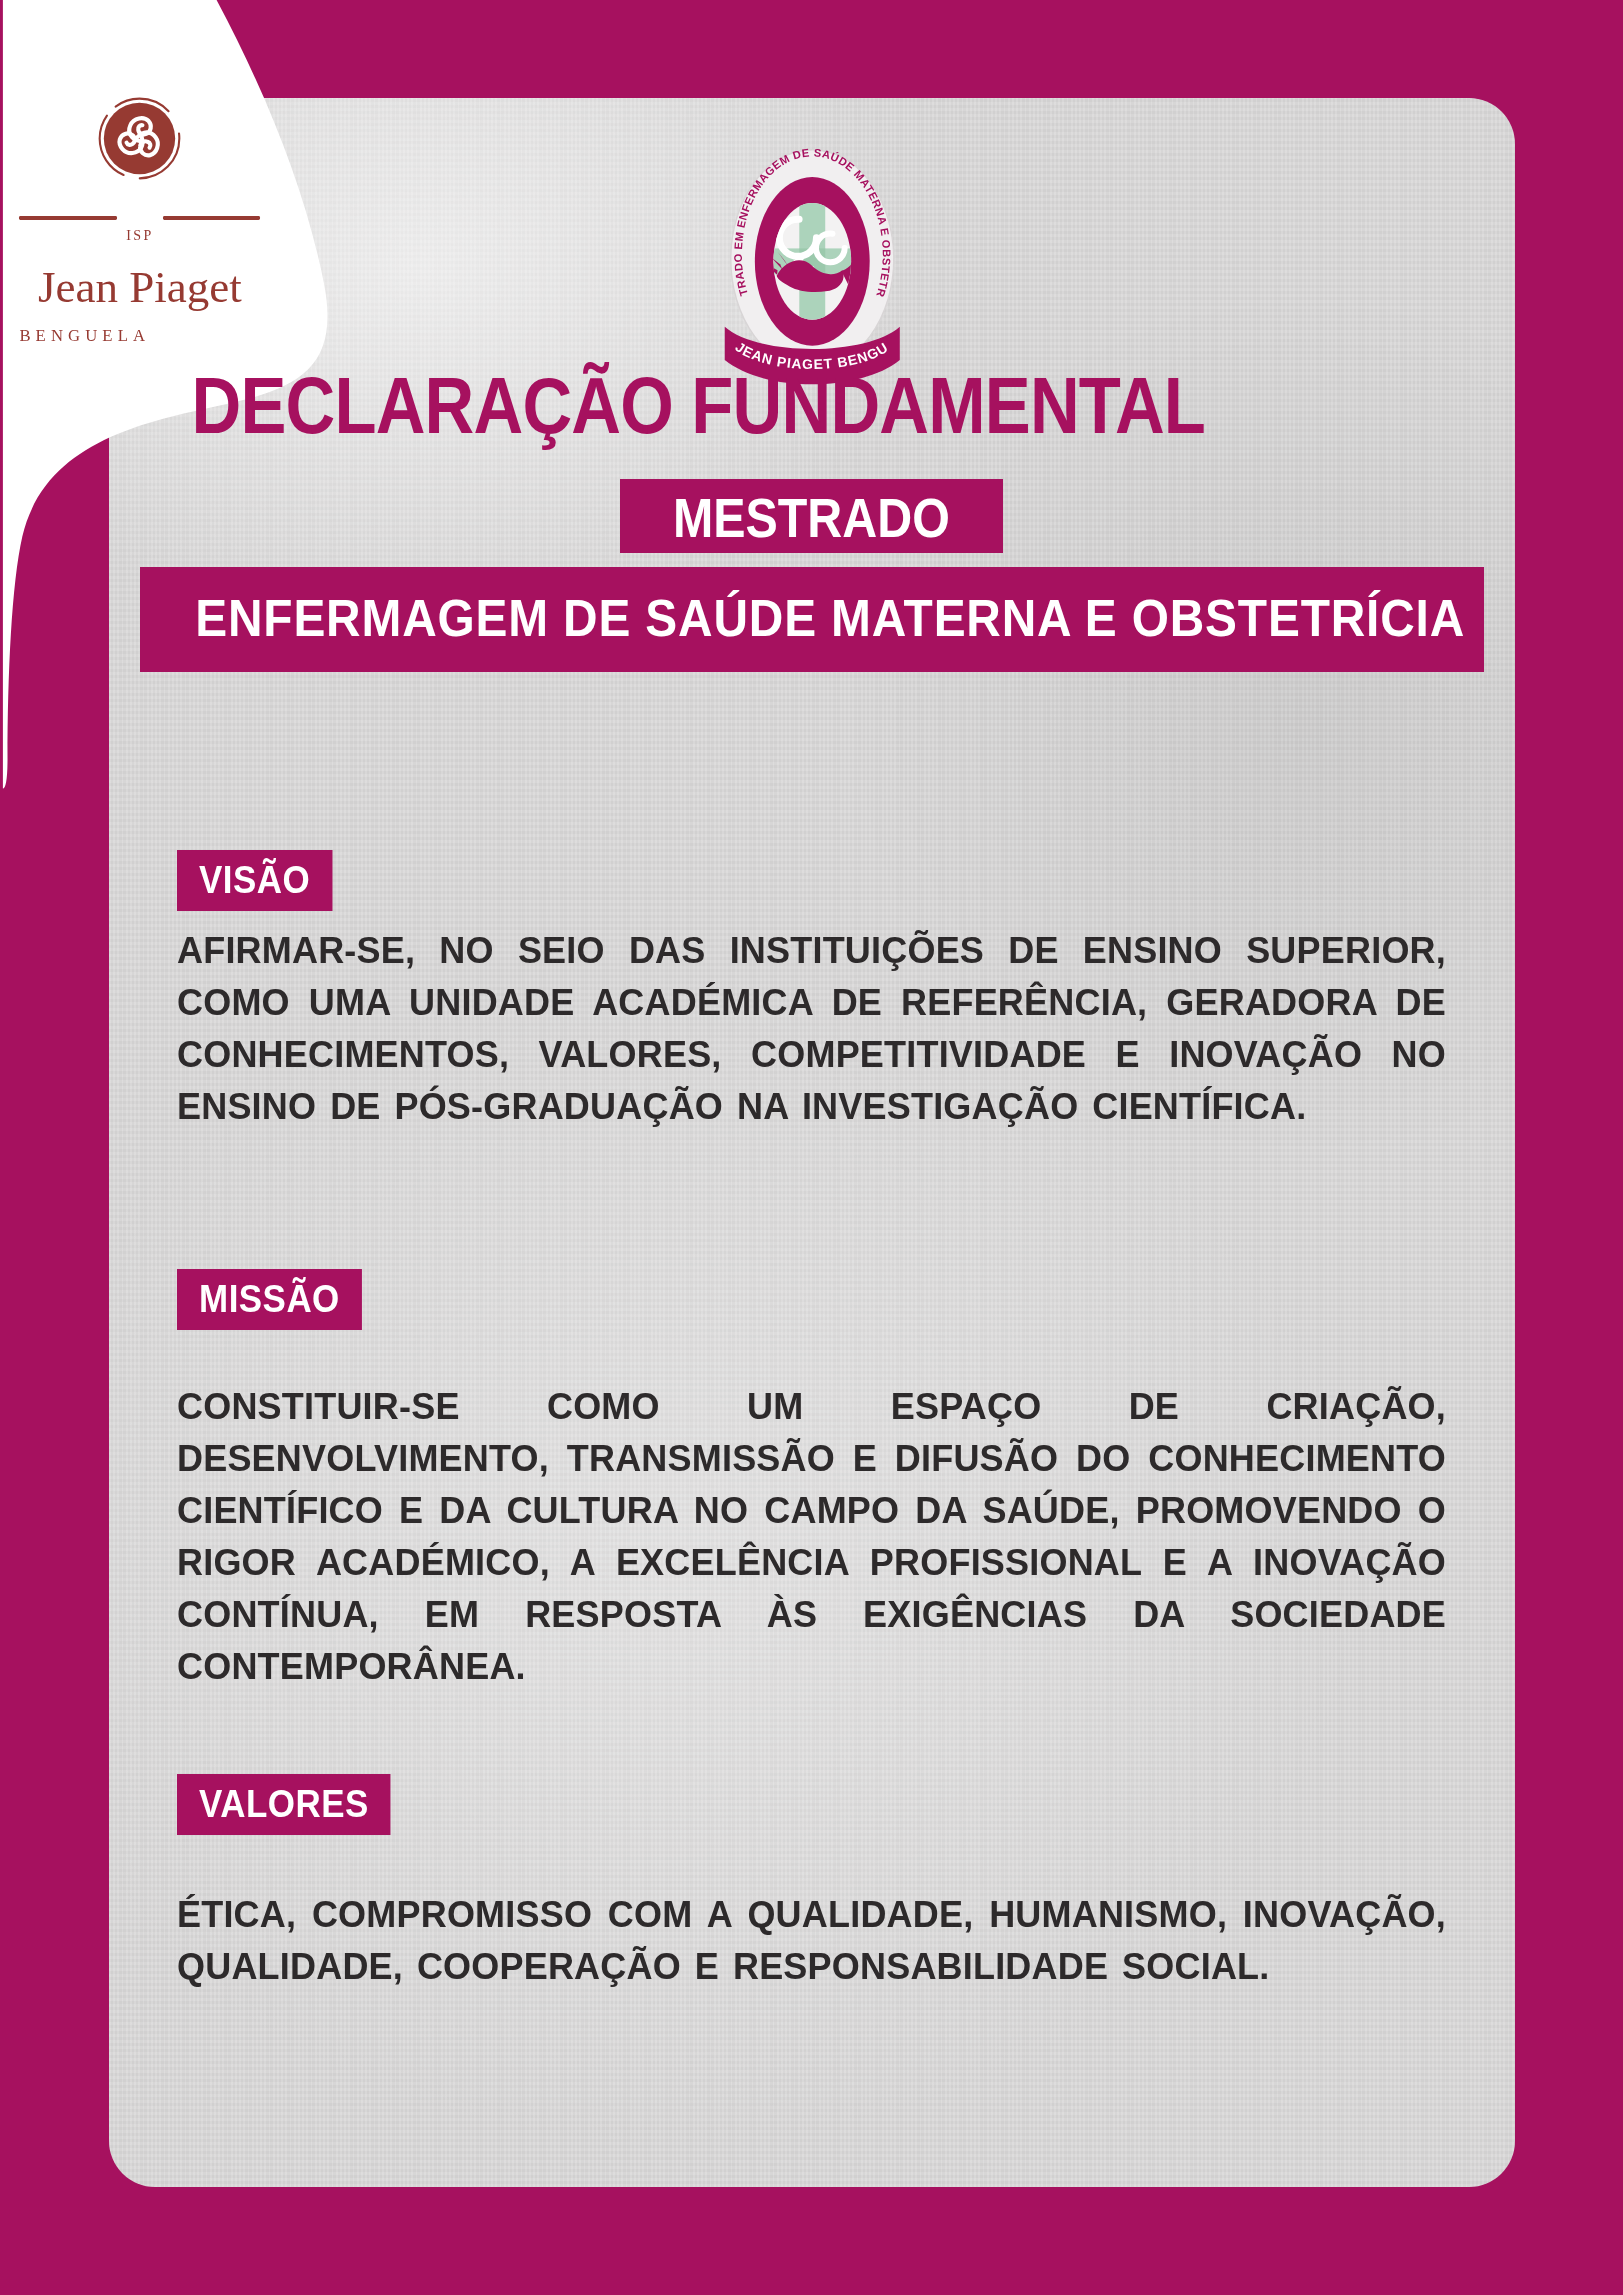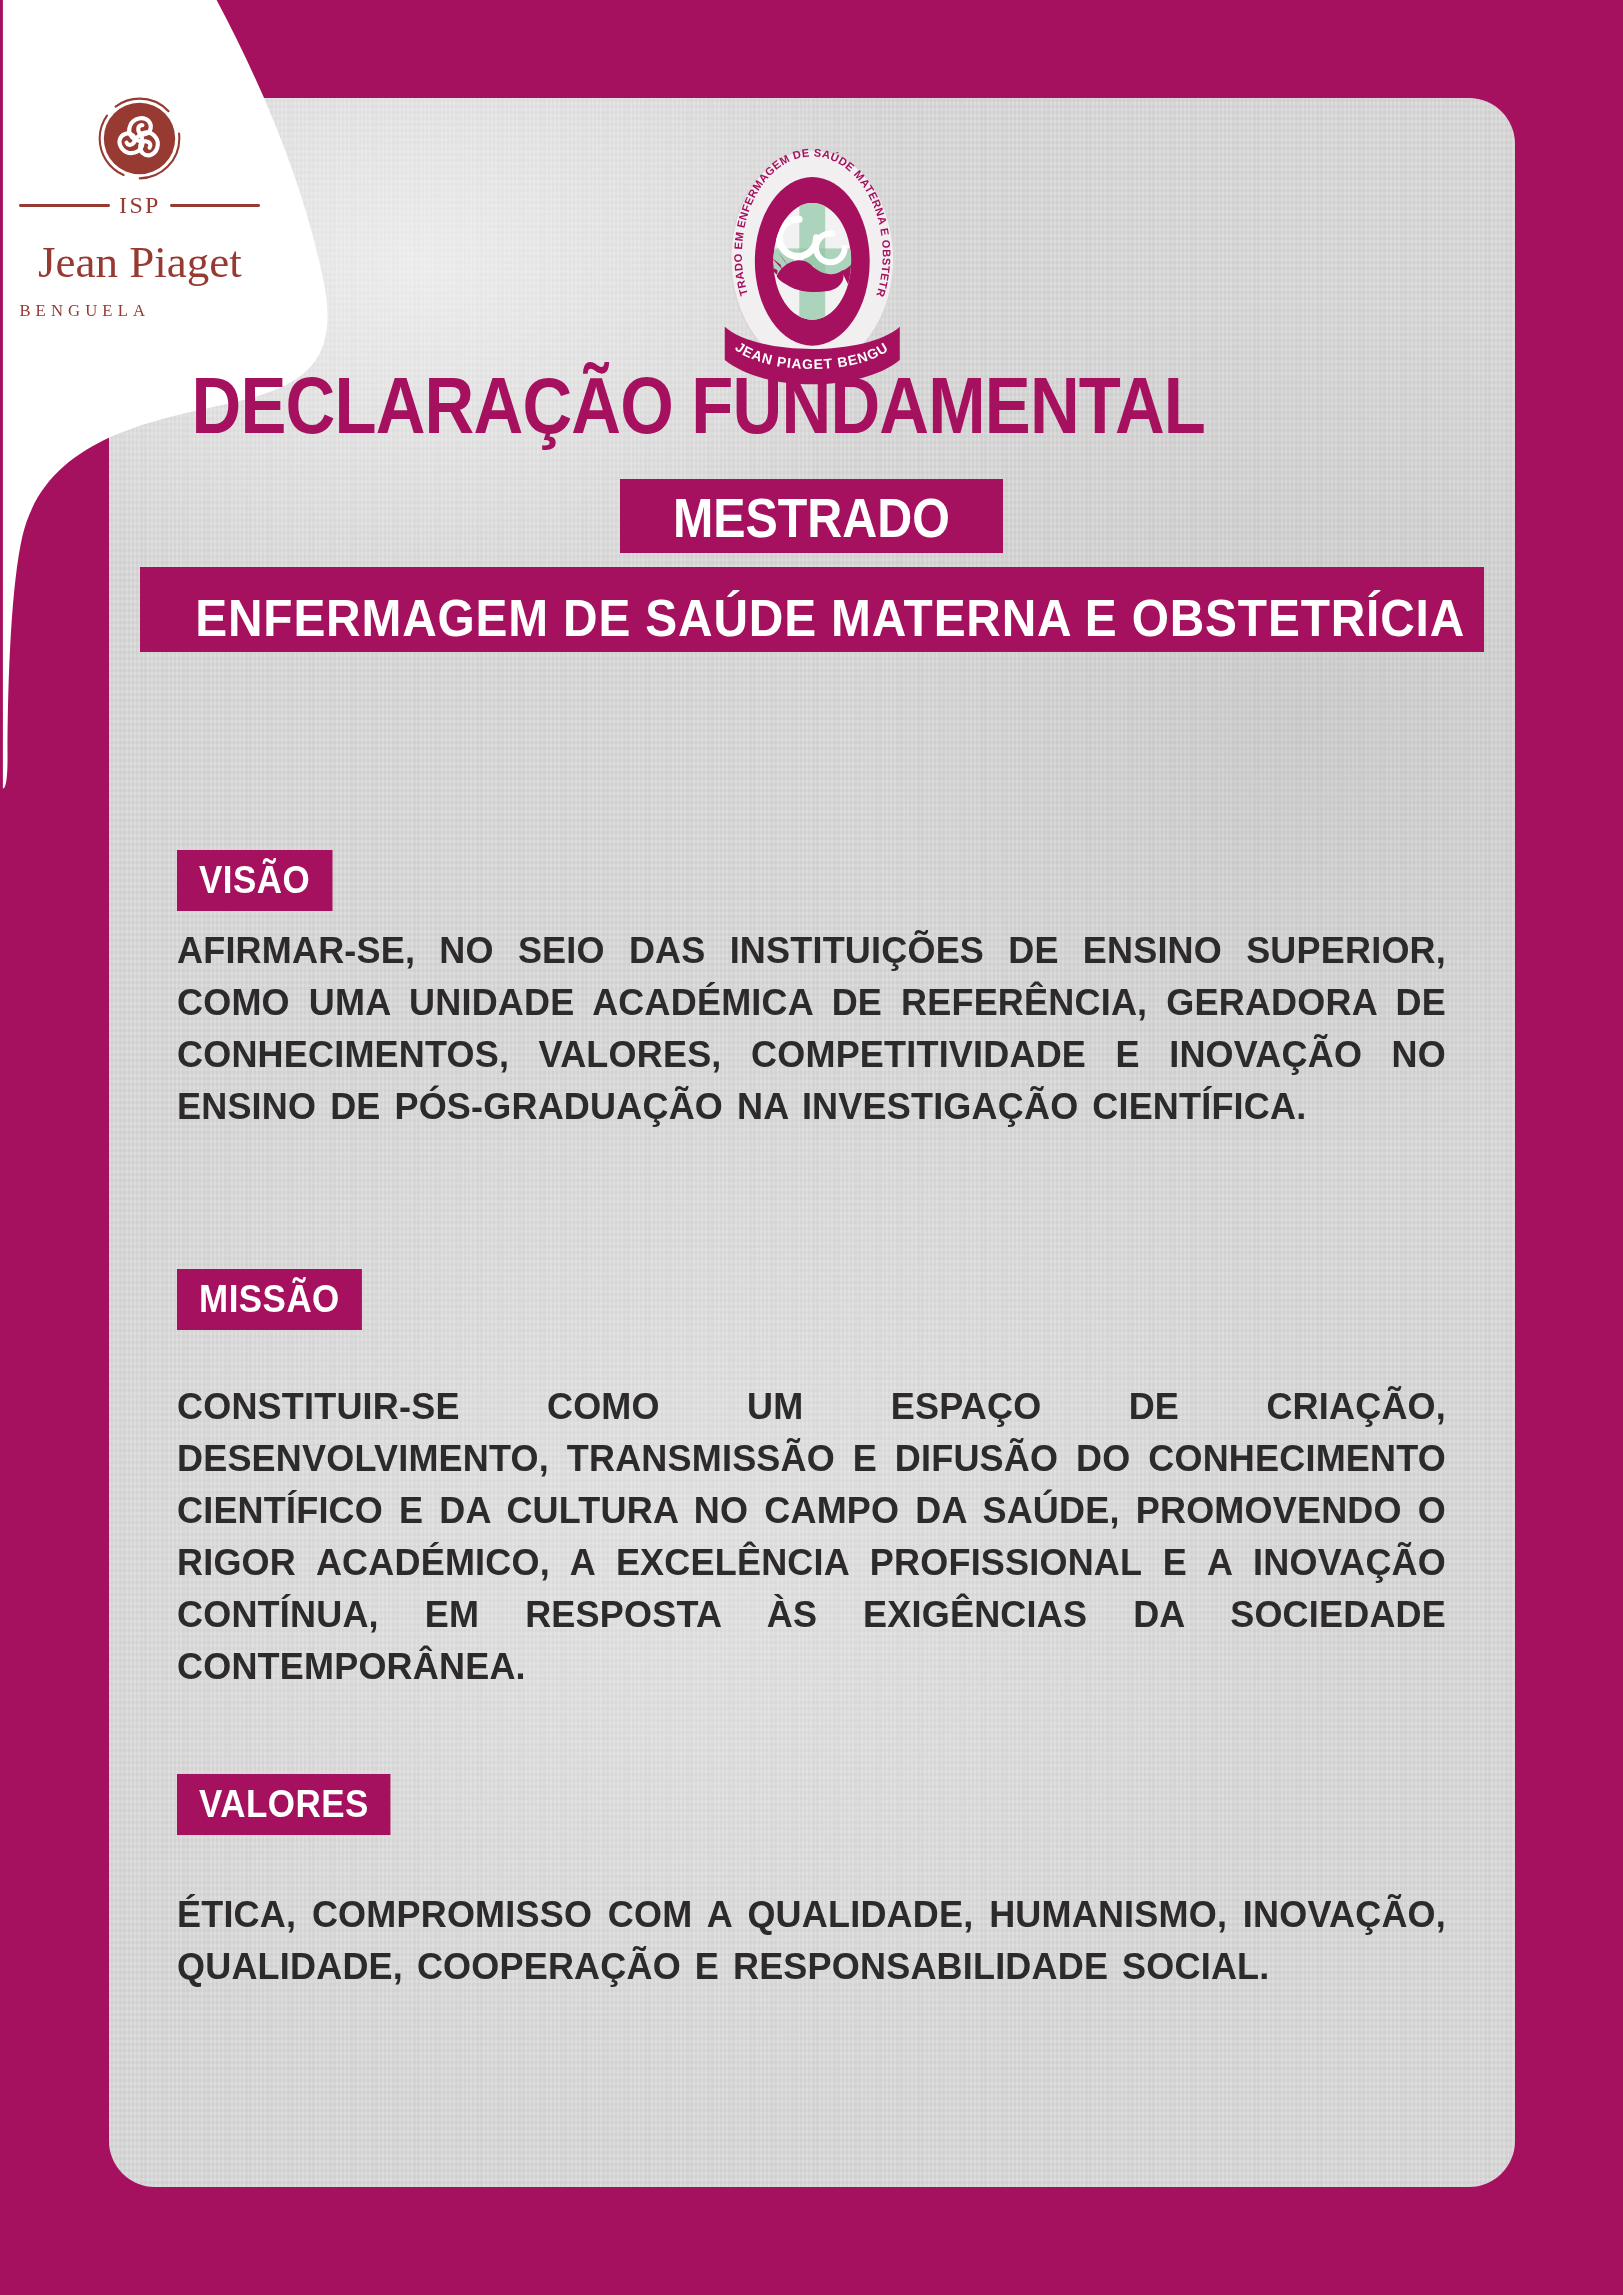--- a/index.html
+++ b/index.html
@@ -24,21 +24,21 @@
   }
   
   #blob{position:absolute; left:0; top:0; pointer-events:none;}
   
   #logo{position:absolute; left:19.4px; top:97px; width:241px; text-align:center; color:var(--logored,#963A32);}
   #logo .emblem{display:block; margin:0 auto;}
   .isp-row{display:flex; align-items:center; margin-top:12px;}
   .isp-row .rule{flex:1; height:3.2px; background:var(--logored,#963A32); border-radius:1.4px;}
   .isp-acronym{
     font-family:"Liberation Serif","DejaVu Serif",serif;
-    font-size:24px; letter-spacing:2.3px; padding:0 9.3px; font-weight:400;
+    font-size:14px; letter-spacing:2.3px; padding:0 9.3px; font-weight:400;margin-top:36px;
   }
   .inst-name{
     font-family:"Liberation Serif","DejaVu Serif",serif;
     font-size:45px; margin-top:17px; white-space:nowrap;
   }
   .inst-city{
     font-family:"Liberation Serif","DejaVu Serif",serif;
     font-size:16.7px; letter-spacing:5.1px; margin-top:13px; text-align:left; padding-right:2.8px;
   }
   
@@ -51,21 +51,21 @@
   .page-title>span{display:inline-block; transform:scaleX(.86); transform-origin:center; letter-spacing:-0.9px;}
   
   .degree-badge{
     position:absolute; left:620px; top:479px; width:383px; height:74px;
     background:var(--magenta,#A6115F); color:#fff; font-weight:bold; font-size:55px;
     line-height:79px; text-align:center; white-space:nowrap;
   }
   .degree-badge>span{display:inline-block; transform:scaleX(.88); transform-origin:center;}
   
   .program-banner{
-    position:absolute; left:140px; top:567px; width:1344px; height:85px;
+    position:absolute; left:140px; top:567px; width:1344px; height:105px;
     background:var(--magenta,#A6115F); color:#fff; font-weight:bold; font-size:52px;
     line-height:103px; text-align:left; white-space:nowrap;
   }
   .program-banner>span{display:inline-block; transform:scaleX(.92); transform-origin:center; letter-spacing:0.9px;}
   
   .section-label{
     position:absolute; left:177px; height:61px; line-height:61px;
     background:var(--magenta,#A6115F); color:#fff; font-weight:bold; font-size:38px;
     padding:0 24px; white-space:nowrap; transform:scaleX(.92); transform-origin:left center;
     letter-spacing:0.5px;

